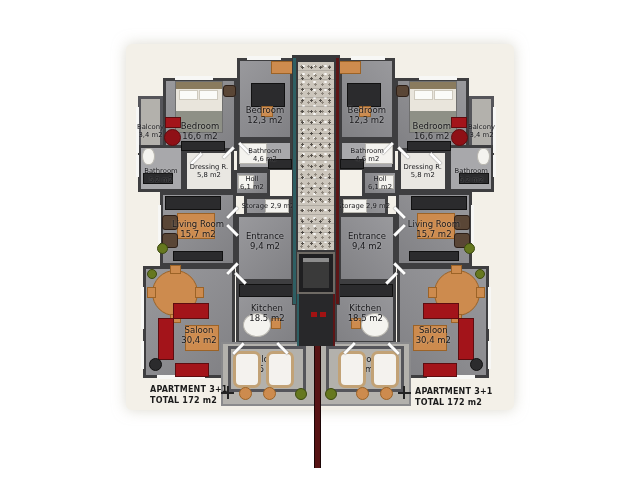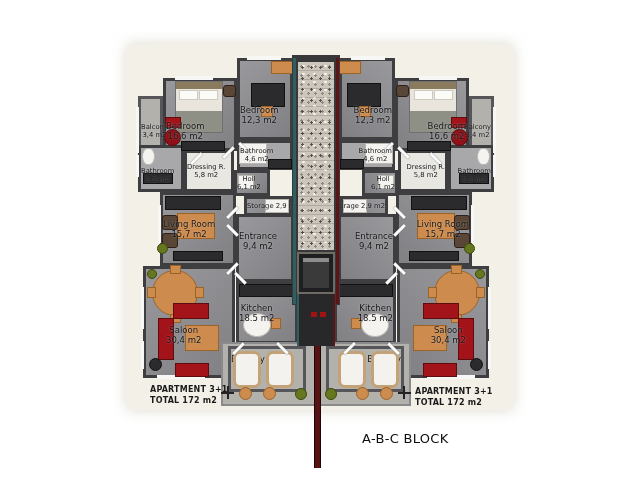--- a/index.html
+++ b/index.html
@@ -5,21 +5,21 @@
   html,body{margin:0;padding:0;}
   .stage{position:relative;width:632px;height:480px;background:#ffffff;overflow:hidden;
          font-family:"DejaVu Sans","Liberation Sans",sans-serif;}
   .ground{position:absolute;left:126px;top:44px;width:388px;height:366px;
           background:#f3f0e8;border-radius:6px;box-shadow:0 0 14px rgba(190,185,170,.55);}
   
   .apt{position:absolute;top:55px;width:182px;height:348px;}
   .apt.left{left:135px;}
   .apt.right{left:315px;transform:scaleX(-1);}
   .room{position:absolute;box-sizing:border-box;background:#8f8f93;border:3px solid #3e3e40;
-        display:flex;align-items:center;justify-content:flex-start;
+        display:flex;align-items:center;justify-content:center;
         background-image:linear-gradient(135deg,rgba(255,255,255,.09),rgba(0,0,0,.10));}
   .floor-light{background:#b3b1ac;border-color:#55555a;}
   .floor-white{background:#e9e7e2;}
   .floor-bath{background:#a8a8ab;}
   .rlabel{font-size:8.5px;line-height:1.2;color:#17171a;text-align:center;white-space:nowrap;
           text-shadow:0 0 2px rgba(255,255,255,.4);z-index:5;}
   .rlabel.small{font-size:6.8px;}
   .apt.right .rlabel{transform:scaleX(-1);}
   .room.bedL{align-items:flex-start;padding-top:40px;}
   .room.bedS{align-items:flex-end;padding-bottom:12px;}
@@ -318,15 +318,14 @@
 
   <div class="apt-summary" style="left:150px;top:385px">
     <div>APARTMENT 3+1</div>
     <div>TOTAL 172 m2</div>
   </div>
   <div class="apt-summary" style="left:415px;top:387px">
     <div>APARTMENT 3+1</div>
     <div>TOTAL 172 m2</div>
   </div>
   <div class="title-block">
-    <div>A-B-C BLOCK</div>
   </div>
 </div>
 
 </body></html>

